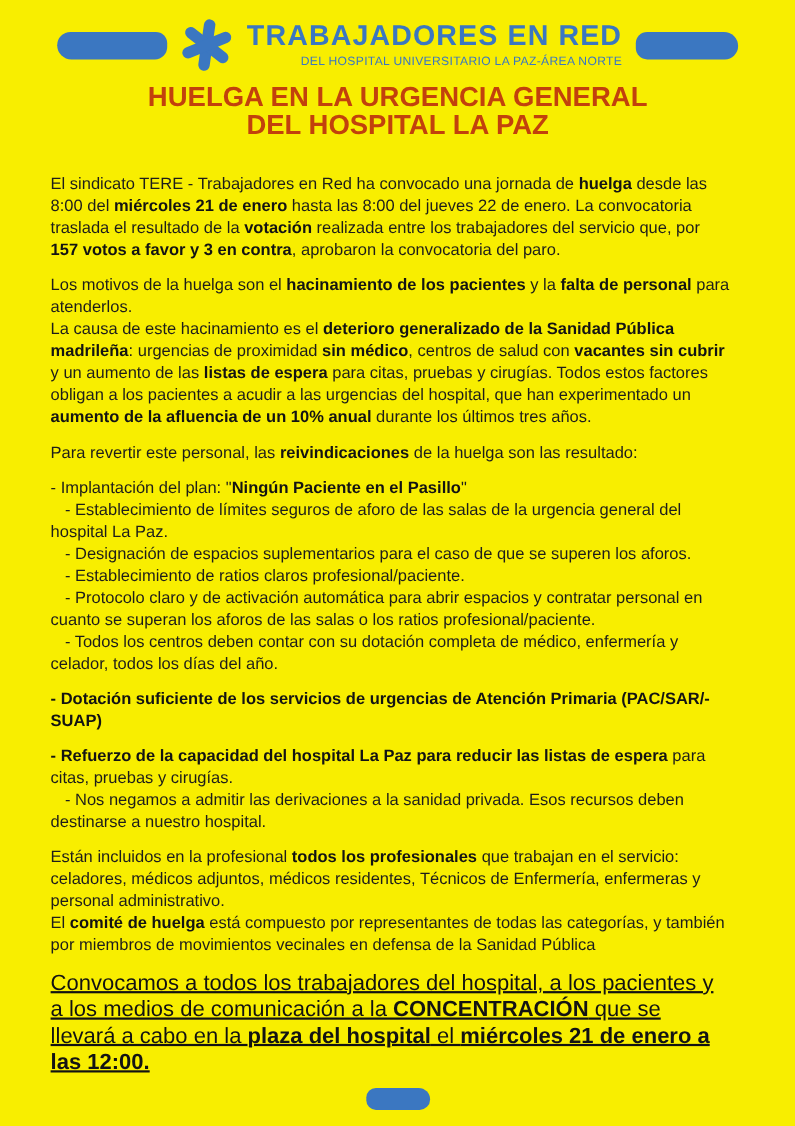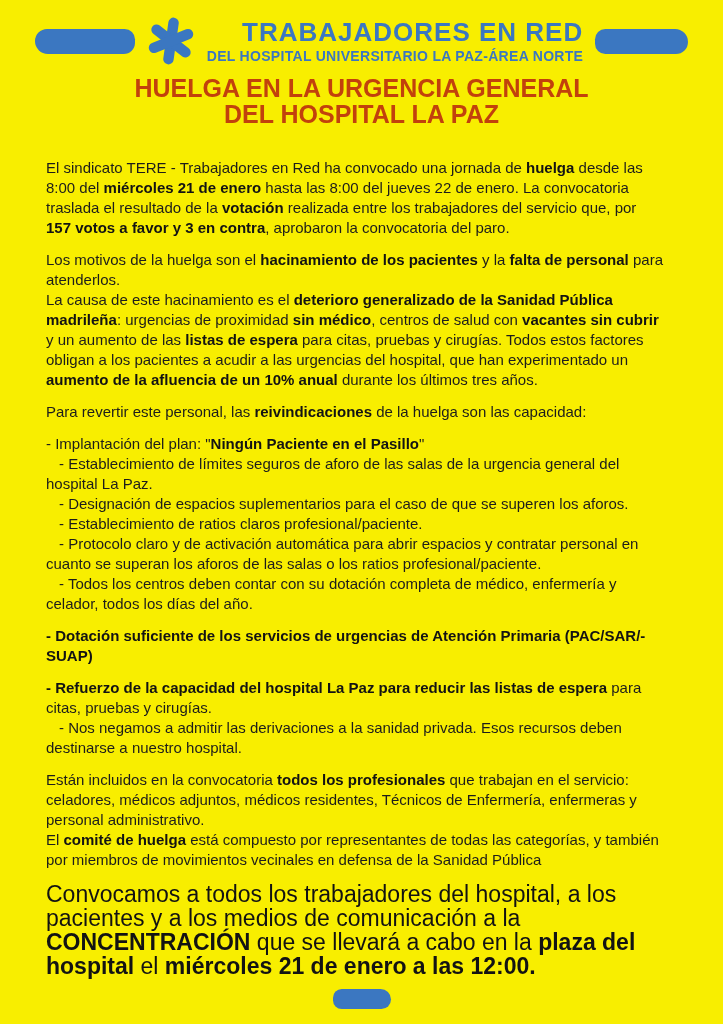--- a/index.html
+++ b/index.html
@@ -32,22 +32,22 @@
   .logo-title {
     color: #3B77C1;
     font-weight: bold;
     font-size: 26px;
     line-height: 26px;
     letter-spacing: 1px;
     white-space: nowrap;
   }
   .logo-subtitle {
     color: #3B77C1;
-    font-weight: bold;
-    font-size: 14px;
+    font-weight: normal;
+    font-size: 11px;
     line-height: 14px;
     letter-spacing: 0.3px;
     white-space: nowrap;
     margin-top: 4px;
   }
   
   .headline {
     margin-top: 10px;
     text-align: center;
     font-weight: bold;
@@ -59,23 +59,24 @@
   .flyer-body {
     padding: 14px 60px 0 46px;
     font-size: 15px;
     line-height: 20px;
   }
   .para { margin: 0; }
   .para.gap { margin-top: 12px; }
   .para.sub { text-indent: 13px; }
   .para b { font-weight: bold; color: #131313; }
   .para.lead {
-    font-size: 23px;
+    font-size: 20px;
     line-height: 24px;
     color: #121212;
+    text-decoration: underline;
   }
   
   .bottom-dash {
     position: absolute;
     left: 50%;
     transform: translateX(-50%);
     bottom: 15px;
     width: 58px;
     height: 20px;
     background: #3B77C1;
@@ -107,30 +108,30 @@
 
   <h1 class="headline">
     <span>HUELGA EN LA URGENCIA GENERAL</span><br>
     <span>DEL HOSPITAL LA PAZ</span>
   </h1>
 
   <main class="flyer-body">
       <p class="para"><span>El sindicato TERE - Trabajadores en Red ha convocado una jornada de </span><b>huelga</b><span> desde las 8:00 del </span><b>miércoles 21 de enero</b><span> hasta las 8:00 del jueves 22 de enero. La convocatoria traslada el resultado de la </span><b>votación</b><span> realizada entre los trabajadores del servicio que, por </span><b>157 votos a favor y 3 en contra</b><span>, aprobaron la convocatoria del paro.</span></p>
       <p class="para gap"><span>Los motivos de la huelga son el </span><b>hacinamiento de los pacientes</b><span> y la </span><b>falta de personal</b><span> para atenderlos.</span></p>
       <p class="para"><span>La causa de este hacinamiento es el </span><b>deterioro generalizado de la Sanidad Pública madrileña</b><span>: urgencias de proximidad </span><b>sin médico</b><span>, centros de salud con </span><b>vacantes sin cubrir</b><span> y un aumento de las </span><b>listas de espera</b><span> para citas, pruebas y cirugías. Todos estos factores obligan a los pacientes a acudir a las urgencias del hospital, que han experimentado un </span><b>aumento de la afluencia de un 10% anual</b><span> durante los últimos tres años.</span></p>
-      <p class="para gap"><span>Para revertir este personal, las </span><b>reivindicaciones</b><span> de la huelga son las capacidad:</span></p>
+      <p class="para gap"><span>Para revertir este personal, las </span><b>reivindicaciones</b><span> de la huelga son las resultado:</span></p>
       <p class="para gap"><span>- Implantación del plan: "</span><b>Ningún Paciente en el Pasillo</b><span>"</span></p>
       <p class="para sub"><span>- Establecimiento de límites seguros de aforo de las salas de la urgencia general del hospital La Paz.</span></p>
       <p class="para sub"><span>- Designación de espacios suplementarios para el caso de que se superen los aforos.</span></p>
       <p class="para sub"><span>- Establecimiento de ratios claros profesional/paciente.</span></p>
       <p class="para sub"><span>- Protocolo claro y de activación automática para abrir espacios y contratar personal en cuanto se superan los aforos de las salas o los ratios profesional/paciente.</span></p>
       <p class="para sub"><span>- Todos los centros deben contar con su dotación completa de médico, enfermería y celador, todos los días del año.</span></p>
       <p class="para gap"><b>- Dotación suficiente de los servicios de urgencias de Atención Primaria (PAC/SAR/-SUAP)</b></p>
       <p class="para gap"><b>- Refuerzo de la capacidad del hospital La Paz para reducir las listas de espera</b><span> para citas, pruebas y cirugías.</span></p>
       <p class="para sub"><span>- Nos negamos a admitir las derivaciones a la sanidad privada. Esos recursos deben destinarse a nuestro hospital.</span></p>
-      <p class="para gap"><span>Están incluidos en la convocatoria </span><b>todos los profesionales</b><span> que trabajan en el servicio: celadores, médicos adjuntos, médicos residentes, Técnicos de Enfermería, enfermeras y personal administrativo.</span></p>
+      <p class="para gap"><span>Están incluidos en la profesional </span><b>todos los profesionales</b><span> que trabajan en el servicio: celadores, médicos adjuntos, médicos residentes, Técnicos de Enfermería, enfermeras y personal administrativo.</span></p>
       <p class="para"><span>El </span><b>comité de huelga</b><span> está compuesto por representantes de todas las categorías, y también por miembros de movimientos vecinales en defensa de la Sanidad Pública</span></p>
       <p class="para lead gap"><span>Convocamos a todos los trabajadores del hospital, a los pacientes y a los medios de comunicación a la </span><b>CONCENTRACIÓN</b><span> que se llevará a cabo en la </span><b>plaza del hospital</b><span> el </span><b>miércoles 21 de enero a las 12:00.</b></p>
     </main>
 
   <div class="bottom-dash"></div>
 
 </div>
 
 </body></html>

